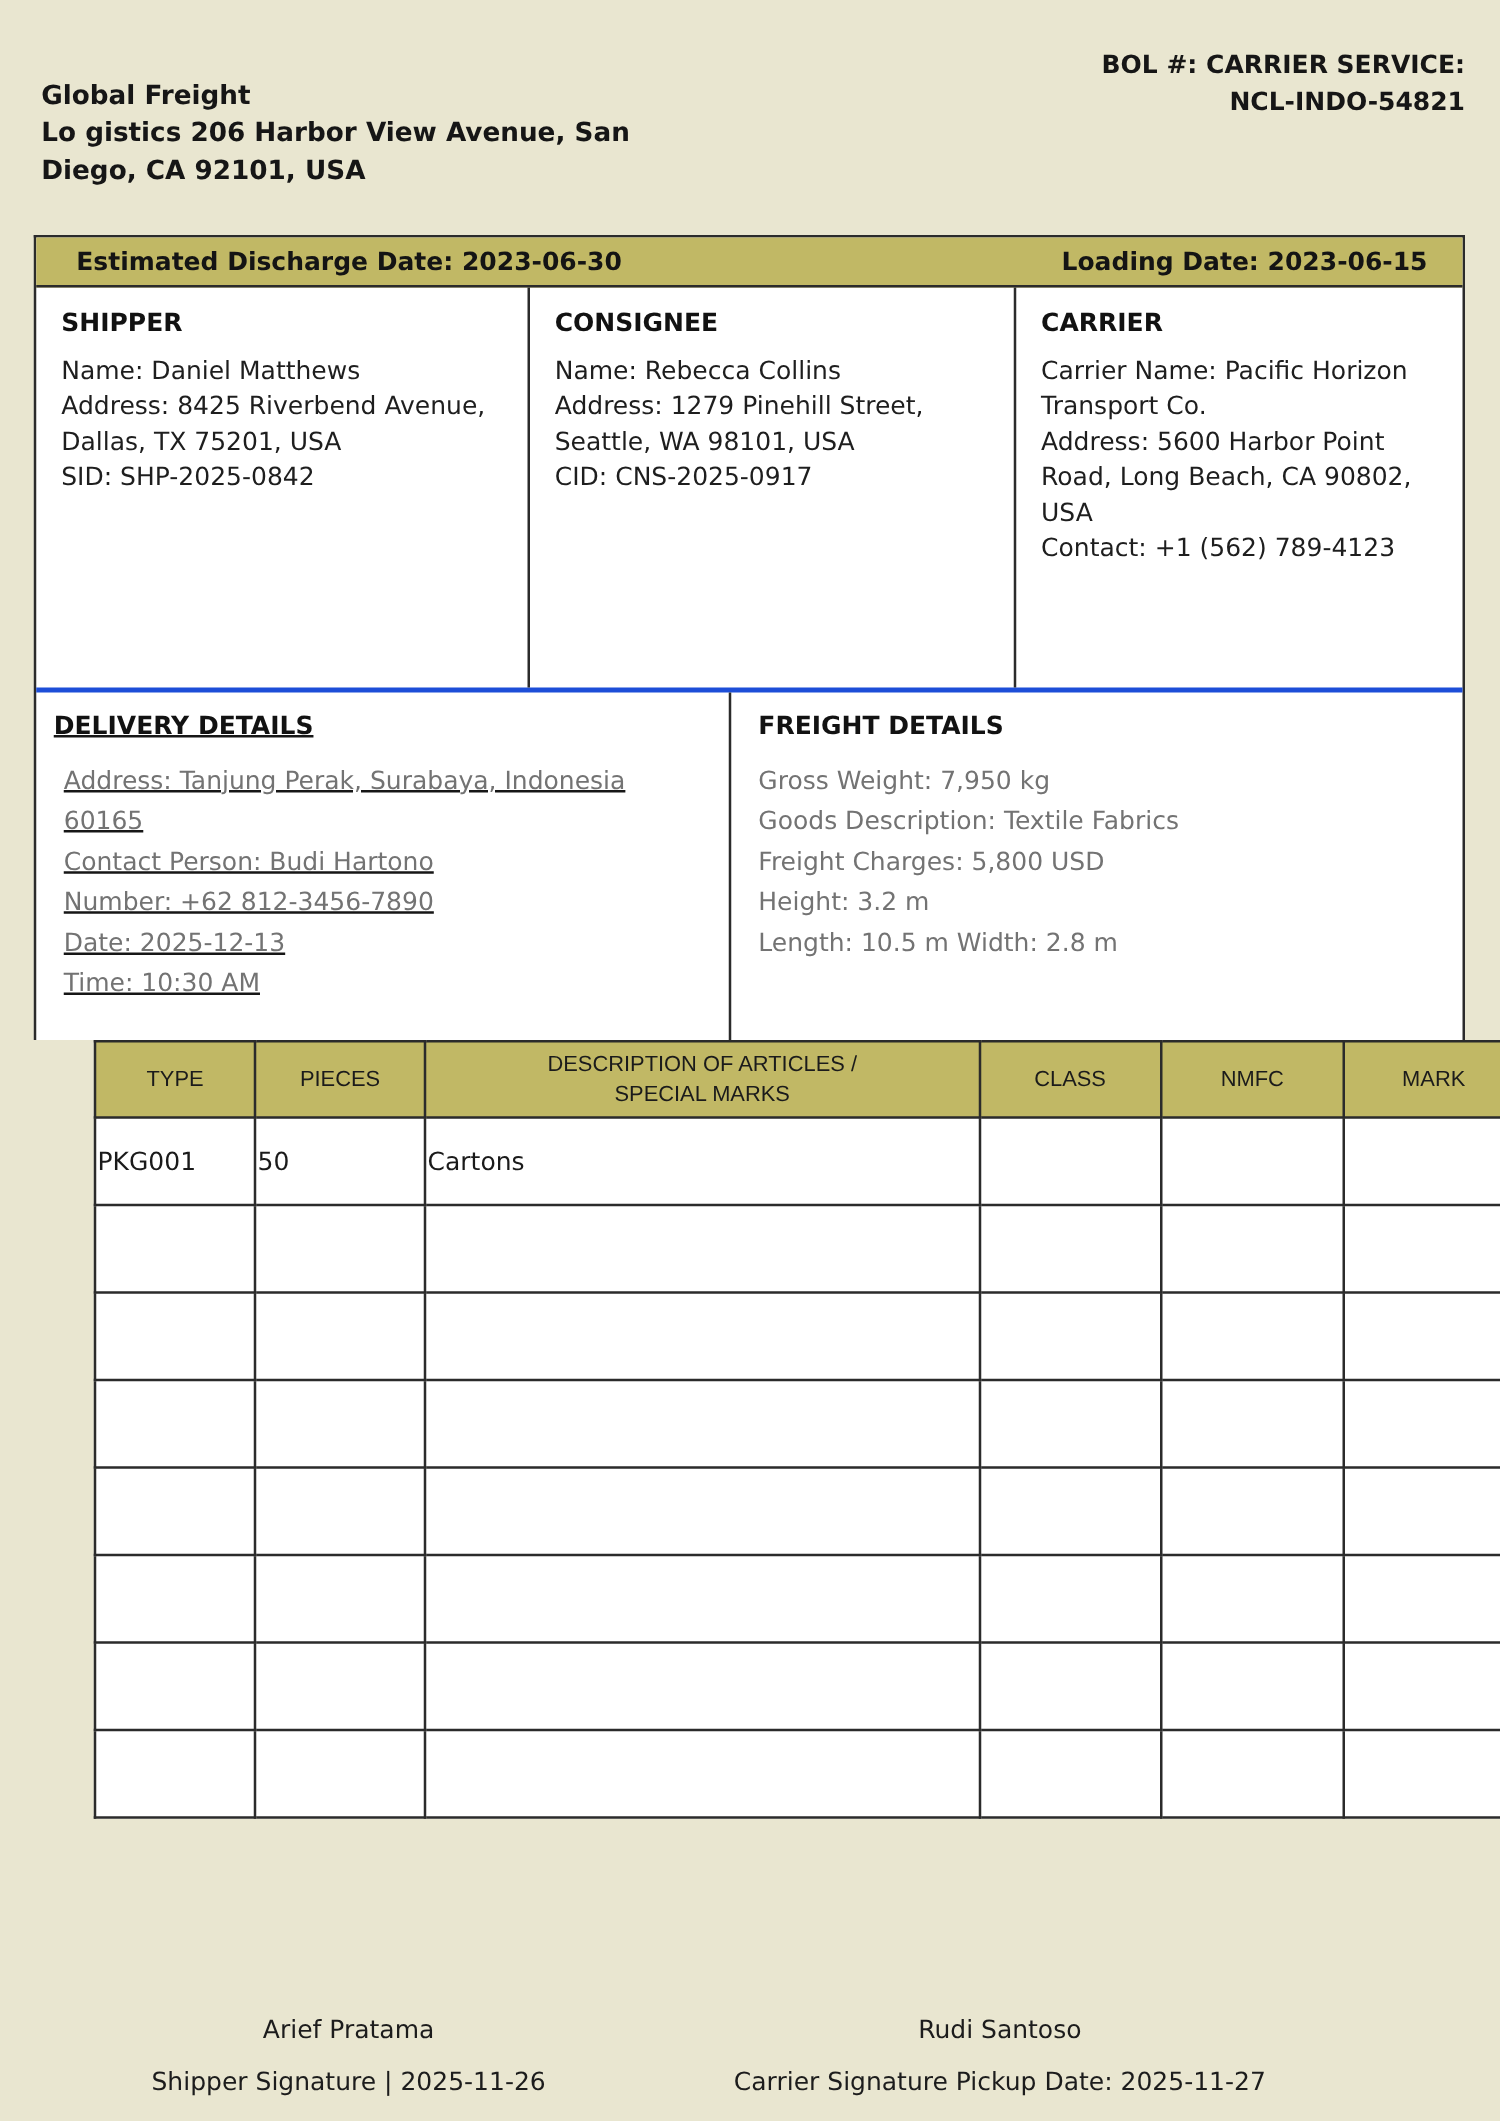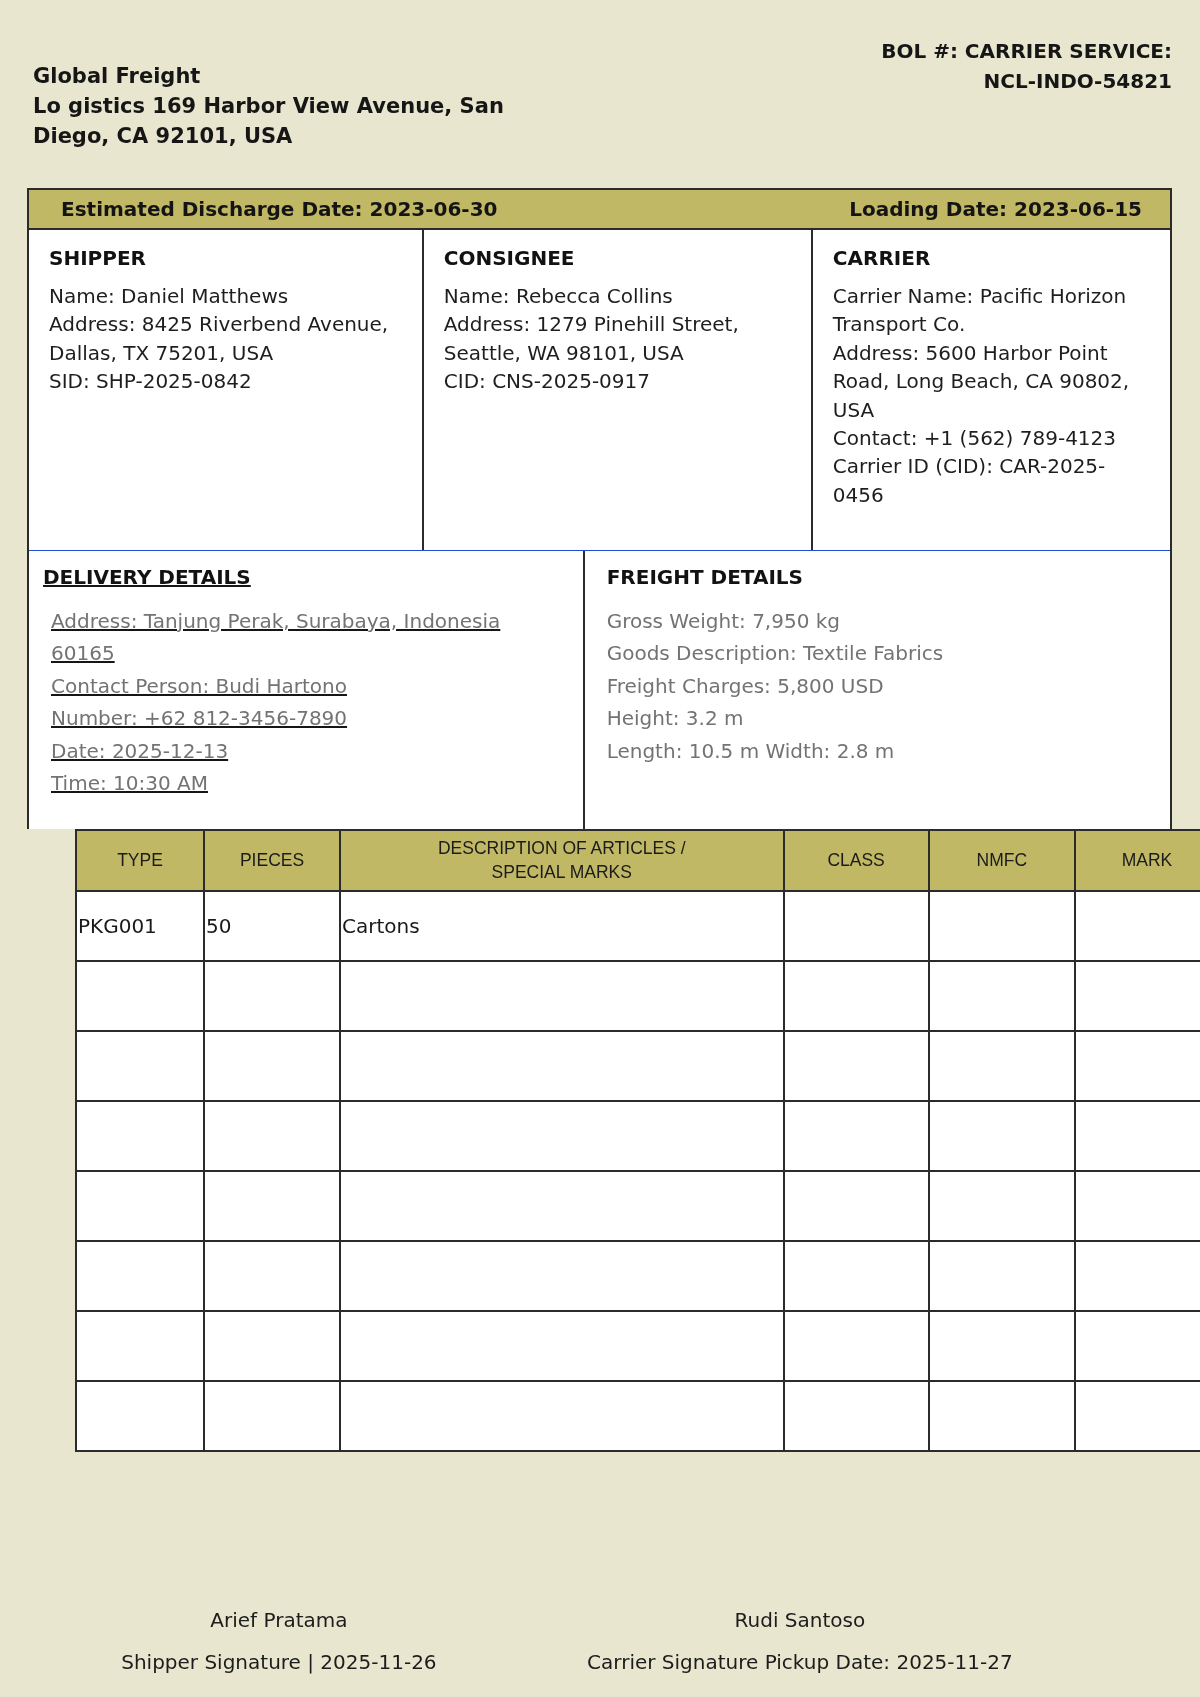--- a/index.html
+++ b/index.html
@@ -25,21 +25,21 @@
   .bol-lines{margin-top:12px;font-size:20px;font-weight:700;line-height:1.5;}
   
   .content{margin:0 28px 0 27px;}
   .doc{border:2px solid #2b2b2b;border-bottom:0;background:#fff;}
   .date-bar{
     height:40px;box-sizing:border-box;
     background:#c1b865;border-bottom:2px solid #2b2b2b;
     display:flex;justify-content:space-between;align-items:center;
     padding:0 28px 0 32px;font-size:20px;font-weight:700;color:#141414;
   }
-  .parties{display:flex;height:320px;border-bottom:1px solid #1d4ed8;}
+  .parties{display:flex;height:320px;border-bottom:4px solid #1d4ed8;}
   .party{box-sizing:border-box;padding:16px 20px;overflow:hidden;}
   .party.p1{width:34.6%;border-right:2px solid #2b2b2b;}
   .party.p2{width:34.1%;border-right:2px solid #2b2b2b;}
   .party.p3{width:31.3%;}
   .panel-heading{font-size:20px;font-weight:700;margin-bottom:12px;color:#121212;}
   .panel-lines{font-size:20px;line-height:1.42;color:#1e1e1e;}
   .details{display:flex;height:278px;}
   .detail{box-sizing:border-box;overflow:hidden;}
   .detail.d1{width:48.7%;border-right:2px solid #2b2b2b;padding:14px 14px;text-decoration:underline;}
   .detail.d2{width:51.3%;padding:14px 22px;}
@@ -79,21 +79,21 @@
   .sig.left{width:44%;}
   .sig.right{width:47%;}
   .sig .sig-line2{margin-top:16px;}
 </style>
 </head>
 <body>
 
 <div class="page-header">
   <div class="company">
     <div>Global Freight</div>
-    <div>Lo gistics 169 Harbor View Avenue, San</div>
+    <div>Lo gistics 206 Harbor View Avenue, San</div>
     <div>Diego, CA 92101, USA</div>
   </div>
   <div class="title-block">
     <div class="bol-lines">
       <div>BOL #: CARRIER SERVICE:</div>
       <div>NCL-INDO-54821</div>
     </div>
   </div>
 </div>
 
@@ -121,21 +121,20 @@
           <div>Address: 1279 Pinehill Street, Seattle, WA 98101, USA</div>
           <div>CID: CNS-2025-0917</div>
         </div>
       </div>
       <div class="party p3">
         <div class="panel-heading">CARRIER</div>
         <div class="panel-lines">
           <div>Carrier Name: Pacific Horizon Transport Co.</div>
           <div>Address: 5600 Harbor Point Road, Long Beach, CA 90802, USA</div>
           <div>Contact: +1 (562) 789-4123</div>
-          <div>Carrier ID (CID): CAR-2025-0456</div>
         </div>
       </div>
     </div>
 
     <div class="details">
       <div class="detail d1">
         <div class="panel-heading">DELIVERY DETAILS</div>
         <div class="detail-lines">
           <div>Address: Tanjung Perak, Surabaya, Indonesia 60165</div>
           <div>Contact Person: Budi Hartono</div>

